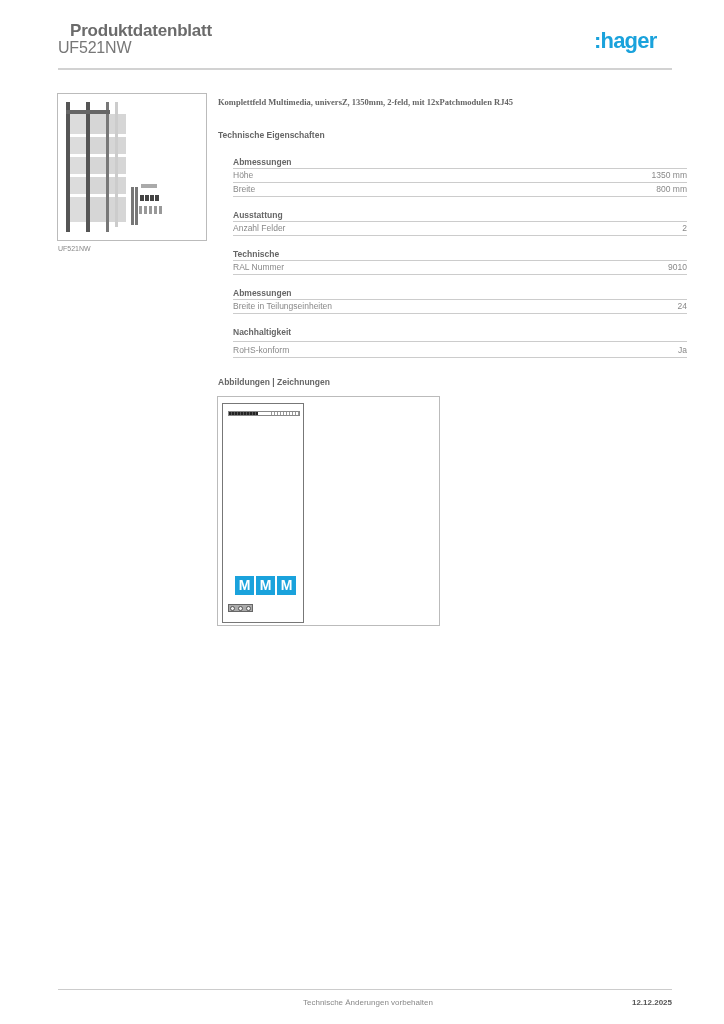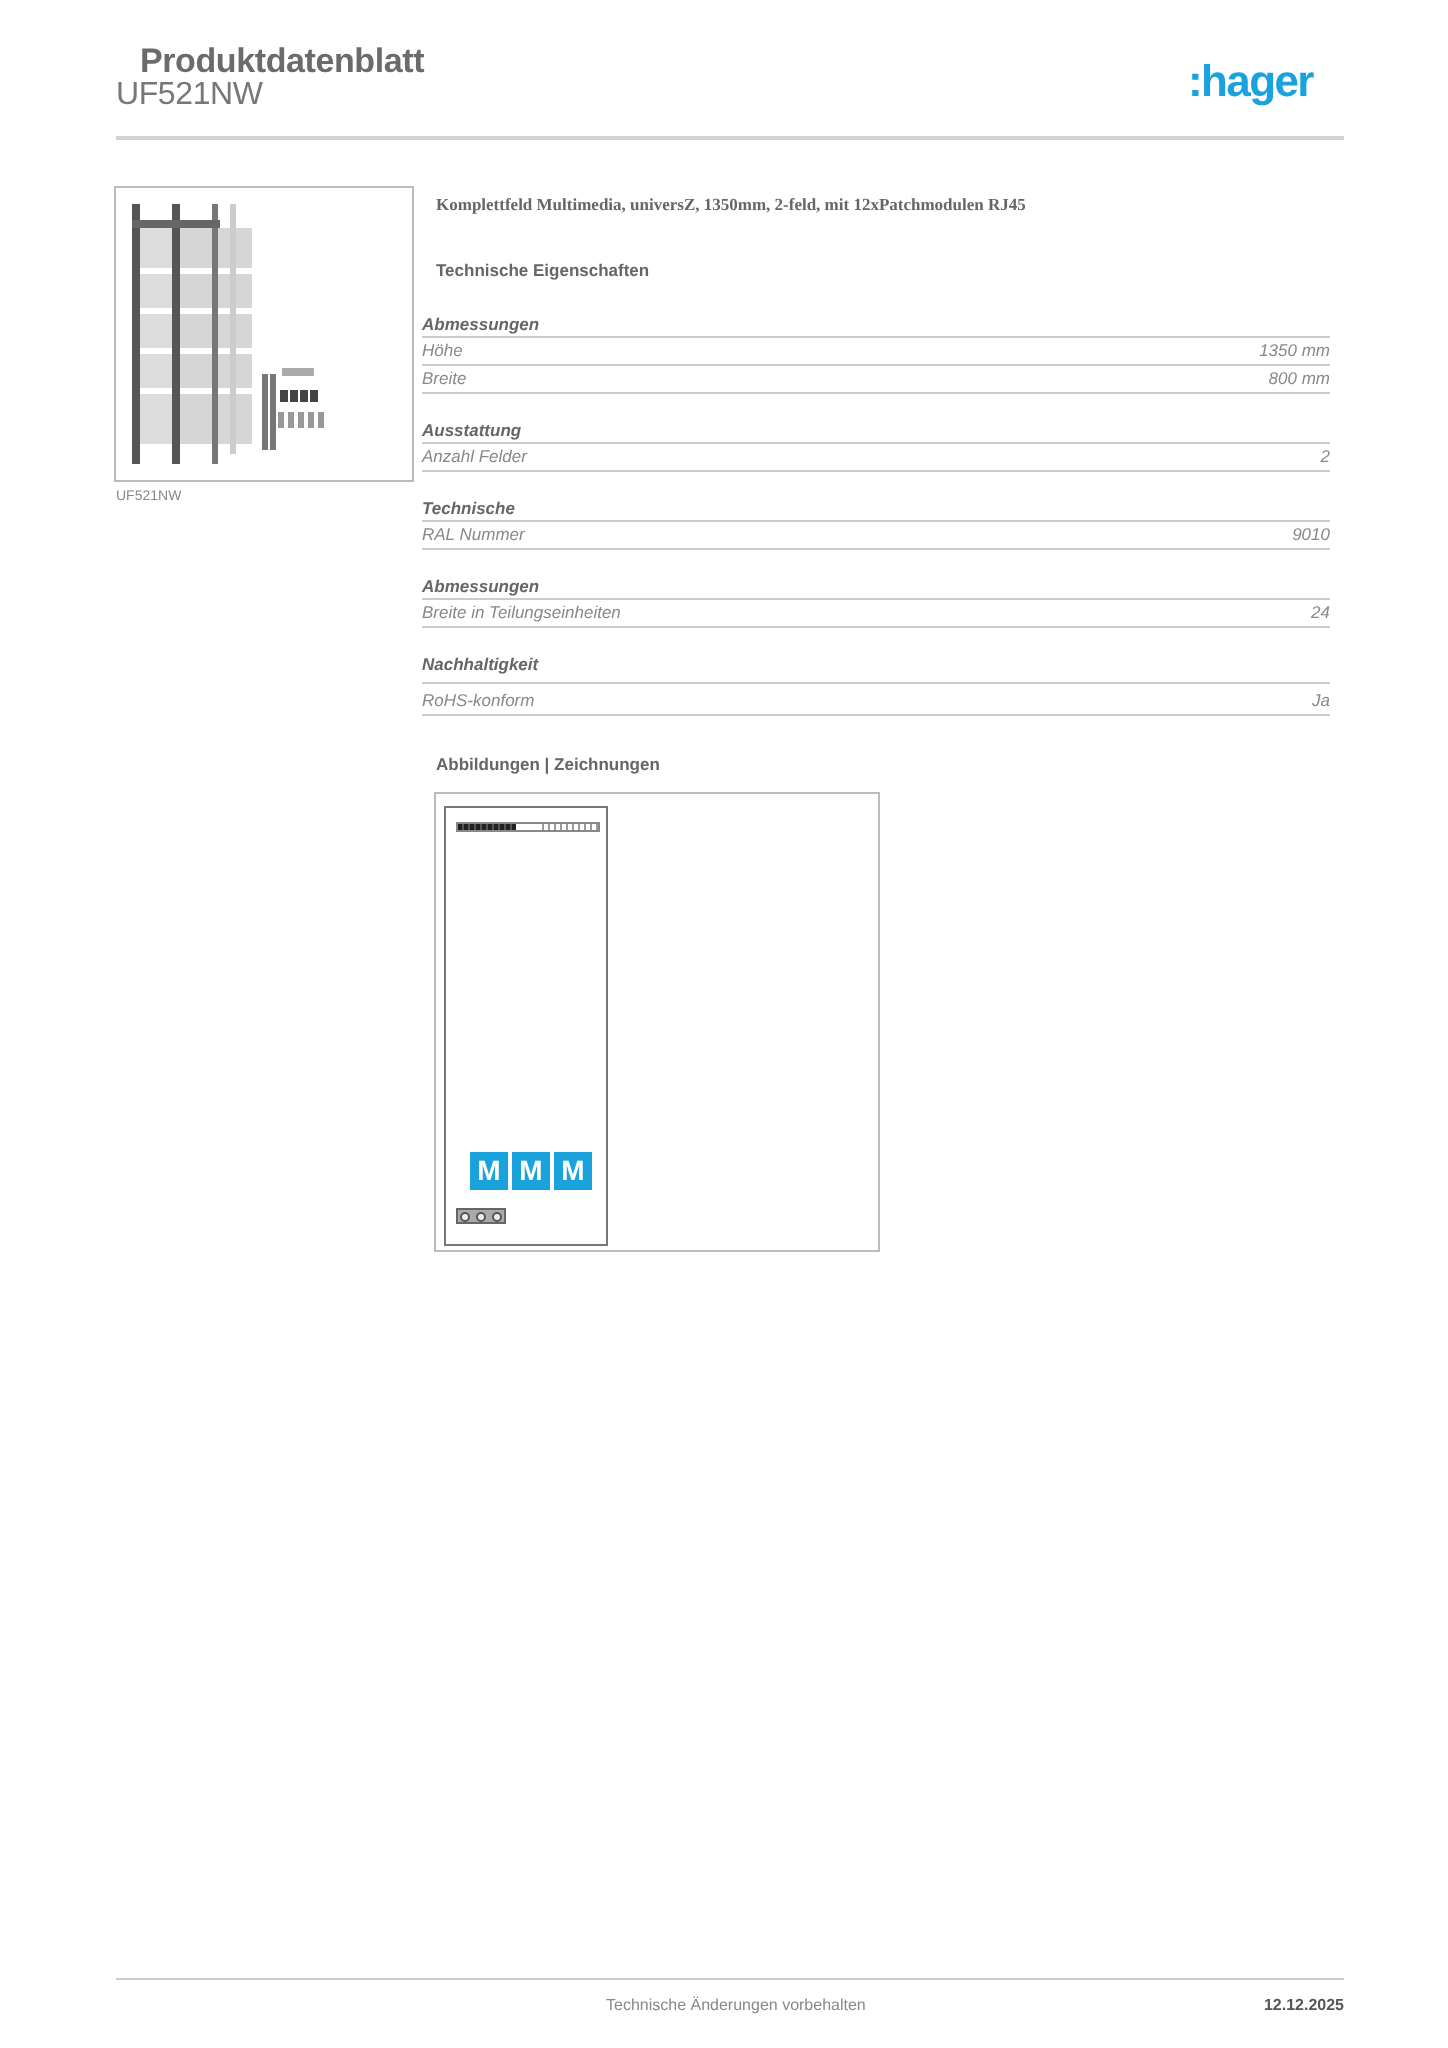--- a/index.html
+++ b/index.html
@@ -10,21 +10,21 @@
   .doc-subtitle { position: absolute; left: 58px; top: 39px; font-size: 16px; color: #777; letter-spacing: -0.2px; }
   .logo { position: absolute; left: 594px; top: 28px; font-size: 22px; font-weight: bold; color: #1aa2dc; letter-spacing: -0.8px; line-height: 26px; }
   .header-rule { position: absolute; left: 58px; top: 68px; width: 614px; height: 2px; background: #d2d2d2; }
 
   .product-image-box { position: absolute; left: 57px; top: 93px; width: 150px; height: 148px; border: 1px solid #bbb; background: #fff; }
   .product-image-caption { position: absolute; left: 58px; top: 245px; font-size: 7px; color: #888; }
 
   .product-name { position: absolute; left: 218px; top: 97px; font-size: 8.5px; font-weight: bold; color: #666; font-family: Liberation Serif, serif; }
   .section-title { position: absolute; left: 218px; font-size: 8.5px; font-weight: bold; color: #666; }
 
-  .group { position: absolute; left: 211px; width: 454px; font-style: italic; }
+  .group { position: absolute; left: 233px; width: 454px; }
   .group-title { font-size: 8.5px; font-weight: bold; color: #666; height: 13px; line-height: 13px; border-bottom: 1px solid #ccc; }
   .row { display: flex; justify-content: space-between; font-size: 8.5px; color: #888; height: 14px; line-height: 13px; border-bottom: 1px solid #ccc; }
   .row .val { text-align: right; }
 
   .drawing-box { position: absolute; left: 217px; top: 396px; width: 223px; height: 230px; border: 1px solid #bbb; background: #fff; }
   .enclosure { position: absolute; left: 4px; top: 6px; width: 82px; height: 220px; border: 1.5px solid #777; }
   .top-bar { position: absolute; left: 5px; top: 7px; width: 72px; height: 5px; border: 1px solid #888; display: flex; }
   .top-bar .dark { width: 42%; background: repeating-linear-gradient(90deg, #222 0 2px, #555 2px 3px); }
   .top-bar .white { width: 15%; background: #fff; }
   .top-bar .ticks { flex: 1; background: repeating-linear-gradient(90deg, #fff 0 2px, #999 2px 3px); }

